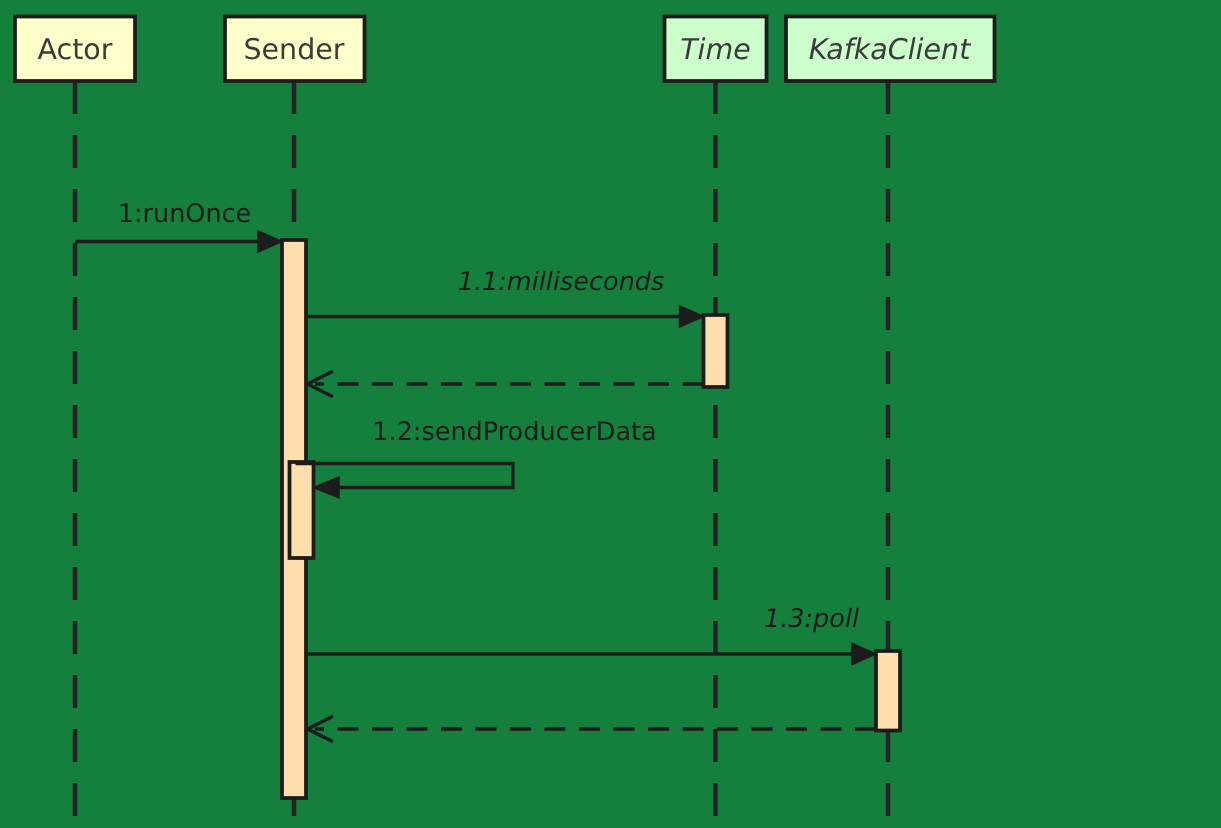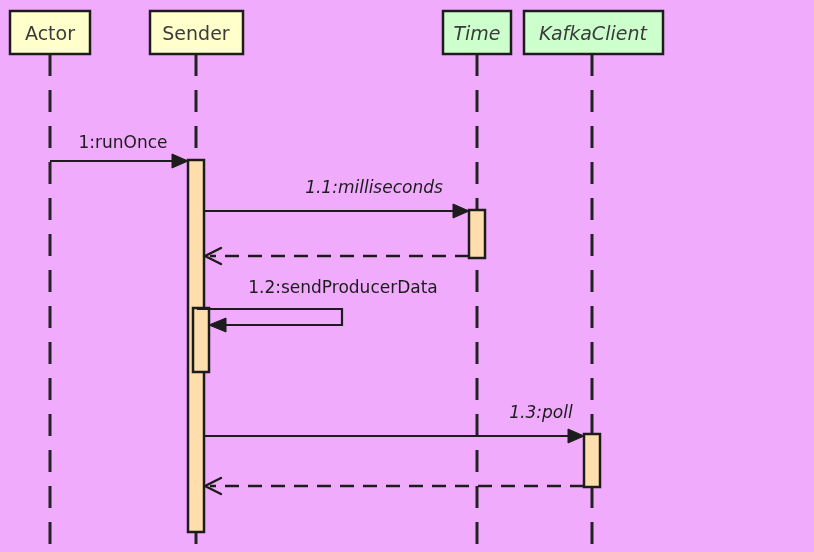--- a/index.html
+++ b/index.html
@@ -7,21 +7,21 @@
     padding: 0;
     background: #ffffff;
   }
   body {
     font-family: "DejaVu Sans", sans-serif;
   }
   #diagram-root {
     position: relative;
     width: 814px;
     height: 552px;
-    background: #f0abfc;
+    background: #15803d;
     overflow: hidden;
   }
   svg.diagram-canvas {
     position: absolute;
     top: 0;
     left: 0;
     width: 814px;
     height: 552px;
     display: block;
   }

